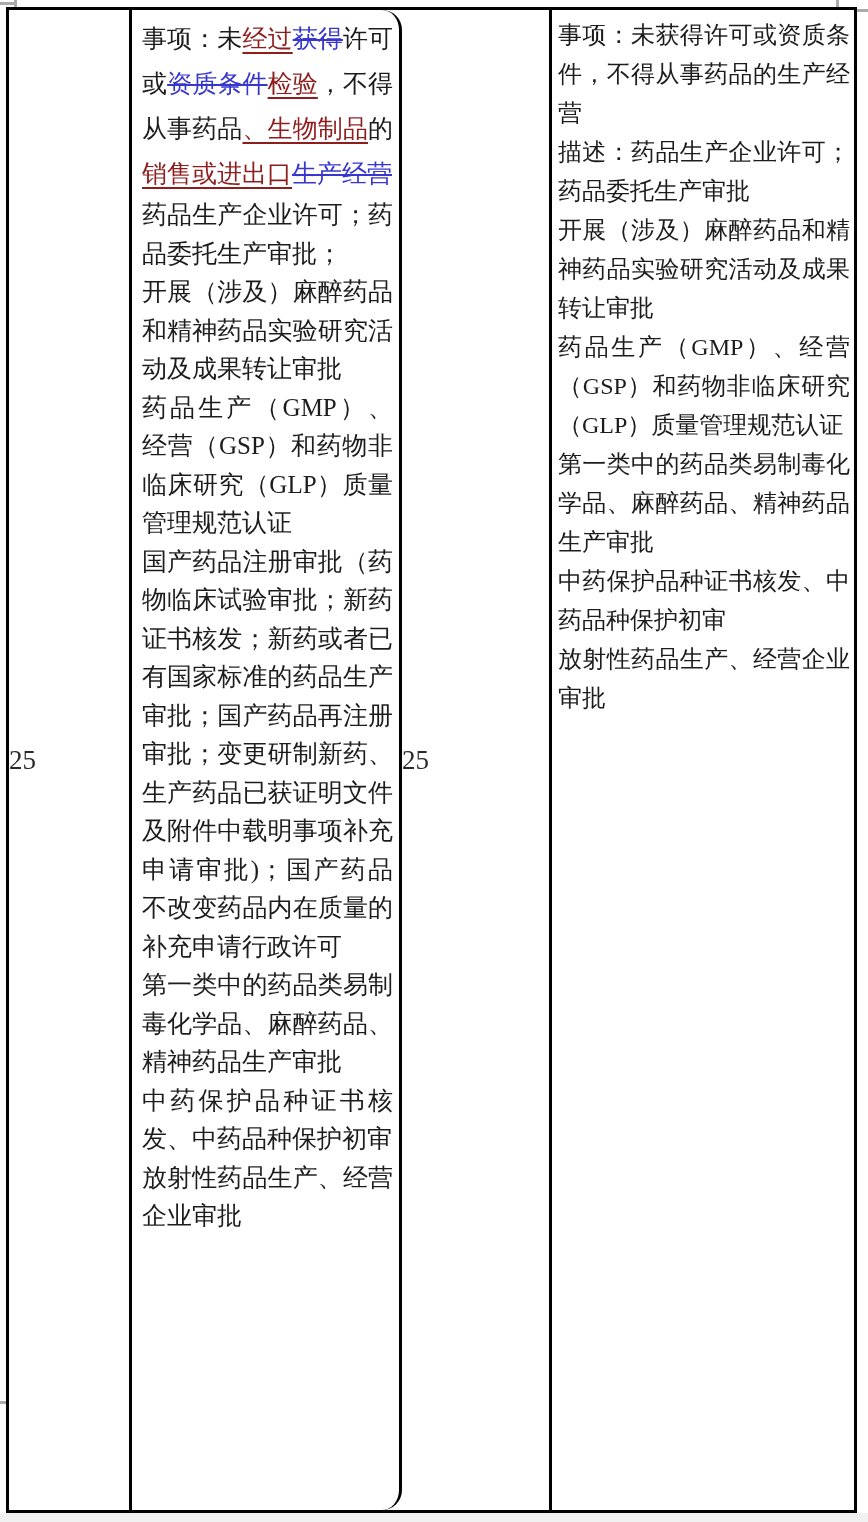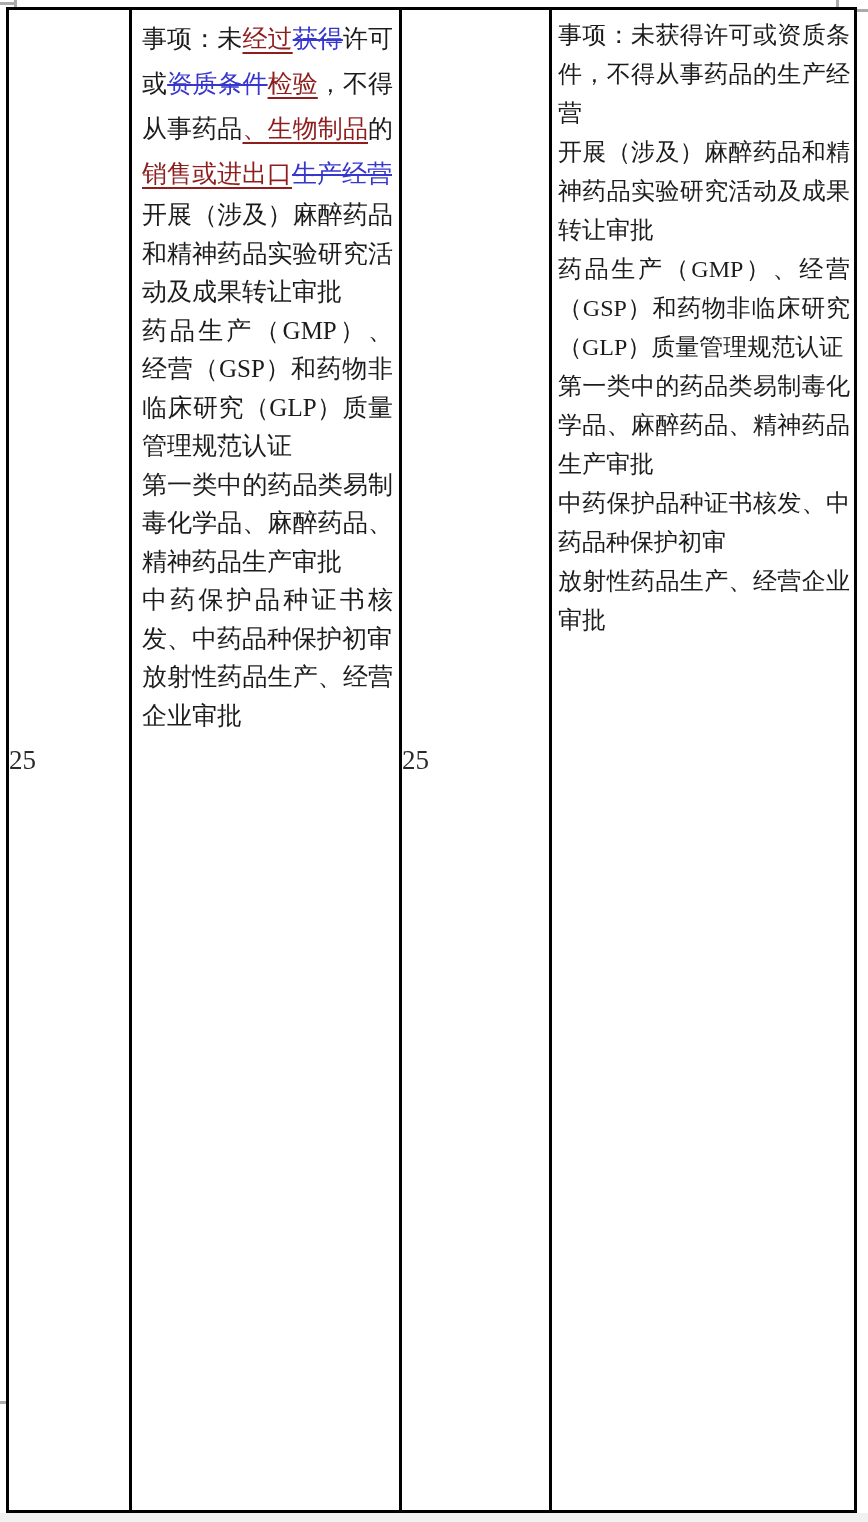--- a/index.html
+++ b/index.html
@@ -29,20 +29,21 @@
     display:flex;align-items:center;justify-content:flex-start;
     font-size:27px;color:#2a2a2a;
   }
   .cell-num.second{width:150px;}
   .cell-tracked{
     width:270px;border-right:3px solid var(--border);
     padding:6px 6px 4px 10px;
     font-size:25px;line-height:38.5px;
     text-align:justify;text-justify:inter-character;
     overflow:hidden;
+    border-radius:20px;
   }
   .cell-clean{
     flex:1;
     padding:6px 4px 4px 6px;
     font-size:24px;line-height:39px;
     text-align:justify;text-justify:inter-character;
     overflow:hidden;
     border-radius:28px;
   }
   .para{text-align:justify;}
@@ -75,33 +76,36 @@
 <div class="gmark m-bl-v"></div>
 
 <div class="doc-table">
 
   <div class="cell cell-num">
     <span>25</span>
   </div>
 
   <div class="cell cell-tracked">
       <div class="para loose"><span class="run-normal">事项：未</span><span class="run-insertion">经过</span><span class="run-deletion">获得</span><span class="run-normal">许可或</span><span class="run-deletion">资质条件</span><span class="run-insertion">检验</span><span class="run-normal">，不得从事药品</span><span class="run-insertion">、生物制品</span><span class="run-normal">的</span><span class="run-insertion">销售或进出口</span><span class="run-deletion">生产经营</span></div>
+      <div class="para"><span class="run-normal">药品生产企业许可；药品委托生产审批；</span></div>
       <div class="para"><span class="run-normal">开展（涉及）麻醉药品和精神药品实验研究活动及成果转让审批</span></div>
       <div class="para"><span class="run-normal">药品生产（GMP）、经营（GSP）和药物非临床研究（GLP）质量管理规范认证</span></div>
+      <div class="para"><span class="run-normal">国产药品注册审批（药物临床试验审批；新药证书核发；新药或者已有国家标准的药品生产审批；国产药品再注册审批；变更研制新药、生产药品已获证明文件及附件中载明事项补充申请审批)；国产药品不改变药品内在质量的补充申请行政许可</span></div>
       <div class="para"><span class="run-normal">第一类中的药品类易制毒化学品、麻醉药品、精神药品生产审批</span></div>
       <div class="para"><span class="run-normal">中药保护品种证书核发、中药品种保护初审</span></div>
       <div class="para"><span class="run-normal">放射性药品生产、经营企业审批</span></div>
     </div>
 
   <div class="cell cell-num second">
     <span>25</span>
   </div>
 
   <div class="cell cell-clean">
       <div class="para"><span class="run-normal">事项：未获得许可或资质条件，不得从事药品的生产经营</span></div>
+      <div class="para"><span class="run-normal">描述：药品生产企业许可；药品委托生产审批</span></div>
       <div class="para"><span class="run-normal">开展（涉及）麻醉药品和精神药品实验研究活动及成果转让审批</span></div>
       <div class="para"><span class="run-normal">药品生产（GMP）、经营（GSP）和药物非临床研究（GLP）质量管理规范认证</span></div>
       <div class="para"><span class="run-normal">第一类中的药品类易制毒化学品、麻醉药品、精神药品生产审批</span></div>
       <div class="para"><span class="run-normal">中药保护品种证书核发、中药品种保护初审</span></div>
       <div class="para"><span class="run-normal">放射性药品生产、经营企业审批</span></div>
     </div>
 
 </div>
 
 <div class="page-bottom-strip"></div>

